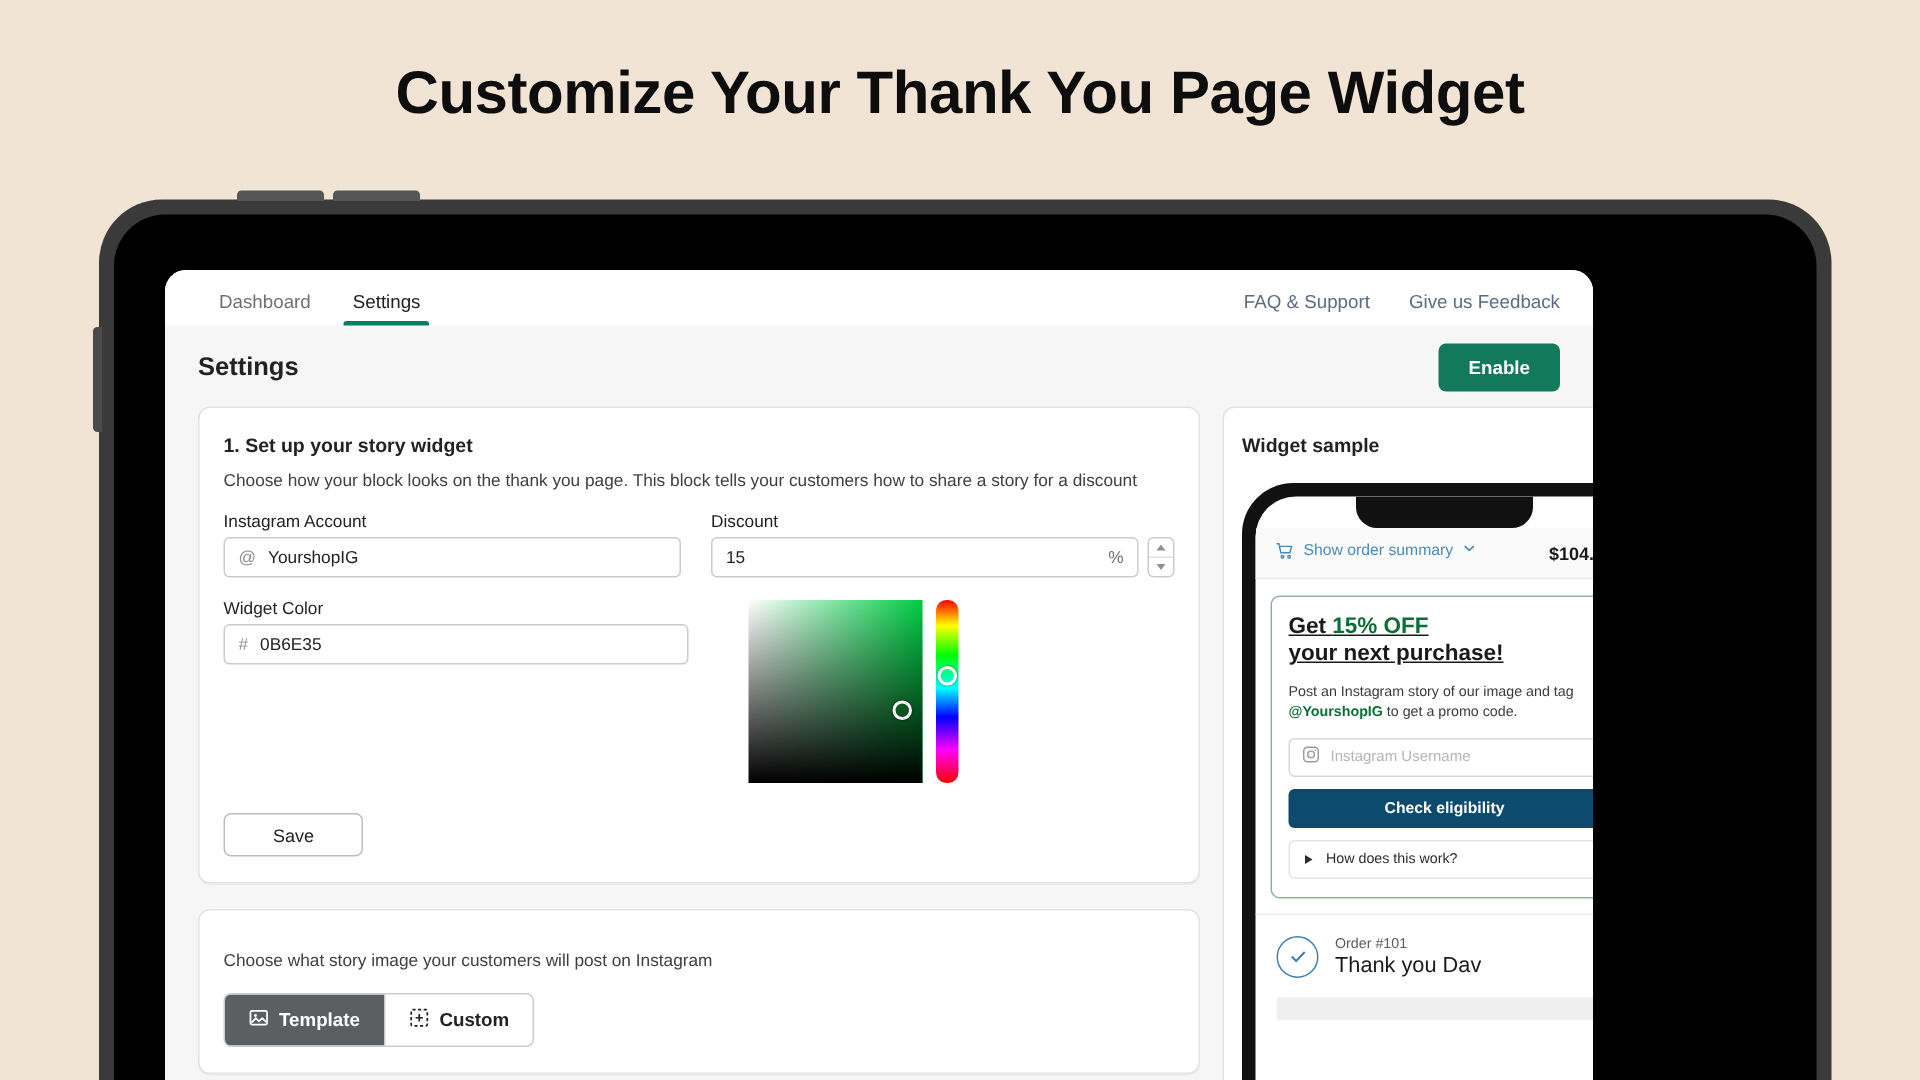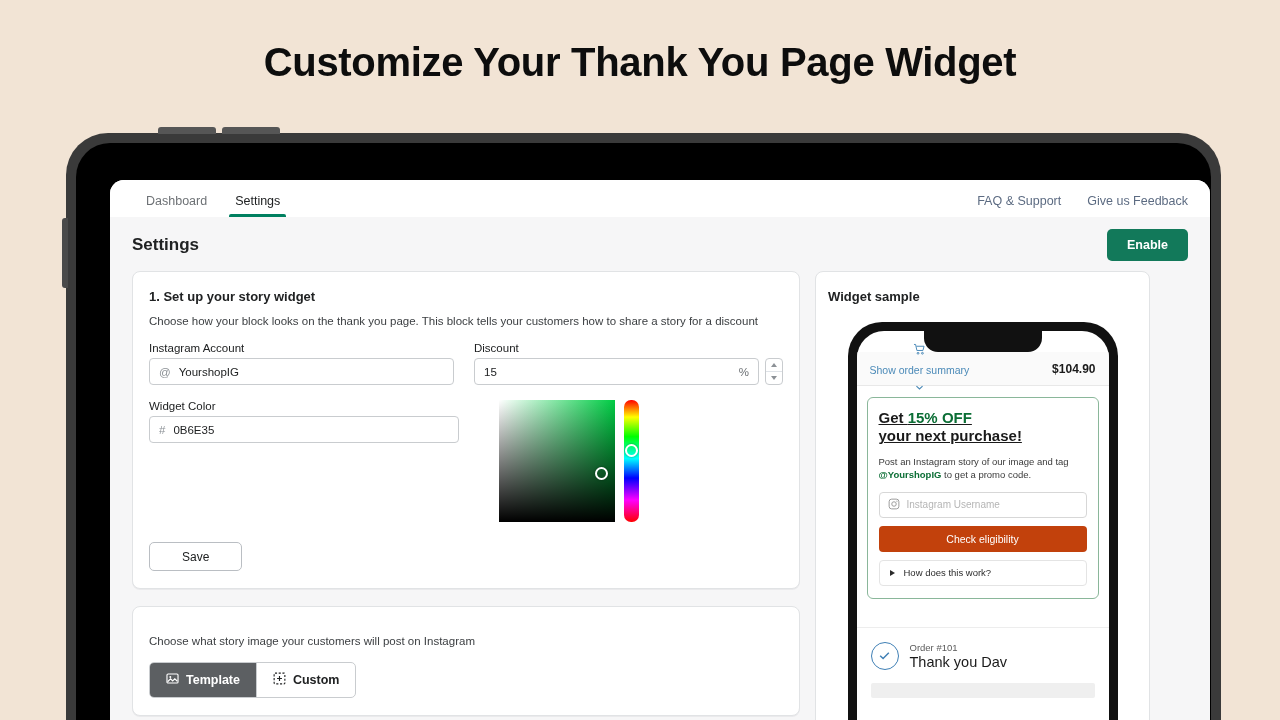--- a/index.html
+++ b/index.html
@@ -66,21 +66,21 @@
   }
   .bezel-circle-1 {
     position: absolute; left: 82px; top: 567px;
     width: 24px; height: 24px; border-radius: 50%; background: #333;
   }
 
   
   .screen {
     position: absolute;
     left: 110px; top: 180px;
-    width: 1100px; height: 540px;
+    width: 952px; height: 540px;
     background: #f6f6f7;
     border-radius: 14px 14px 0 0;
     overflow: hidden;
   }
 
   
   .appbar {
     position: relative;
     height: 37px;
     background: #fff;
@@ -275,24 +275,23 @@
   }
   .order-bar {
     margin-top: 21px;
     height: 34px;
     background: #fafafa;
     border-bottom: 1px solid #e8e8e8;
     display: flex; align-items: center;
     padding: 0 13px;
   }
   .order-bar-left {
-    display: flex; align-items: center; gap: 6px;
+    display: flex; align-items: flex-start; gap: 6px;
     font-size: 10.5px; color: #4b8ab8;
     cursor: pointer;
-    flex-direction: column;
   }
   .order-total { margin-left: auto; font-size: 12px; font-weight: 600; color: #1a1a1a; }
 
   .promo-card {
     margin: 11px 10px 0 10px;
     border: 1px solid #8ab79a;
     border-radius: 6px;
     background: #fff;
     padding: 11px 11px 12px 11px;
   }
@@ -309,45 +308,46 @@
     border: 1px solid #d7d7d7;
     border-radius: 4px;
     display: flex; align-items: center;
     padding: 0 8px; gap: 7px;
     background: #fff;
   }
   .ig-ph { font-size: 10px; color: #b5b5b5; }
   .check-btn {
     margin-top: 8px;
     height: 26px;
-    background: #c2410c;
+    background: #0c4a6e;
     border-radius: 4px;
     display: flex; align-items: center; justify-content: center;
     font-size: 10.5px; color: #fff;
     cursor: pointer;
+    font-weight: bold;
   }
   .how-row {
     margin-top: 8px;
     height: 26px;
     border: 1px solid #e4e4e4;
     border-radius: 4px;
     display: flex; align-items: center; gap: 9px;
     padding: 0 10px;
     font-size: 9.5px; color: #2b2b2b; font-weight: 500;
     cursor: pointer;
   }
   .chev-r {
     width: 0; height: 0;
     border-top: 3.5px solid transparent;
     border-bottom: 3.5px solid transparent;
     border-left: 5px solid #2b2b2b;
   }
 
   .thankyou {
-    margin-top: 28px;
+    margin-top: 10px;
     border-top: 1px solid #ededed;
     padding: 14px 14px 0 14px;
     display: flex; align-items: center; gap: 11px;
   }
   .check-circle {
     width: 28px; height: 28px; flex: 0 0 28px;
     border: 1.6px solid #3f7fb5;
     border-radius: 50%;
     display: flex; align-items: center; justify-content: center;
   }

